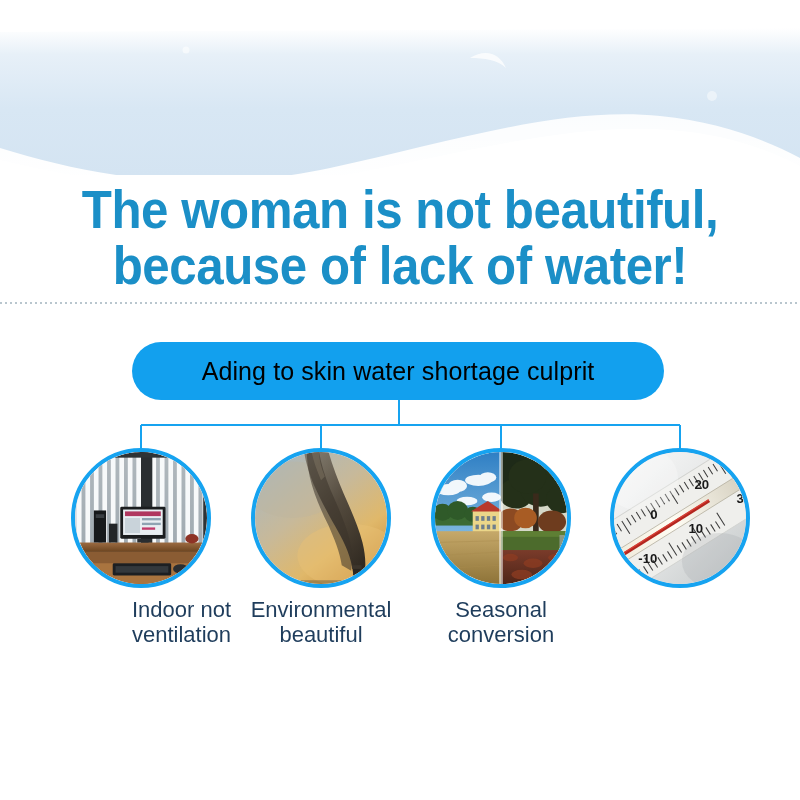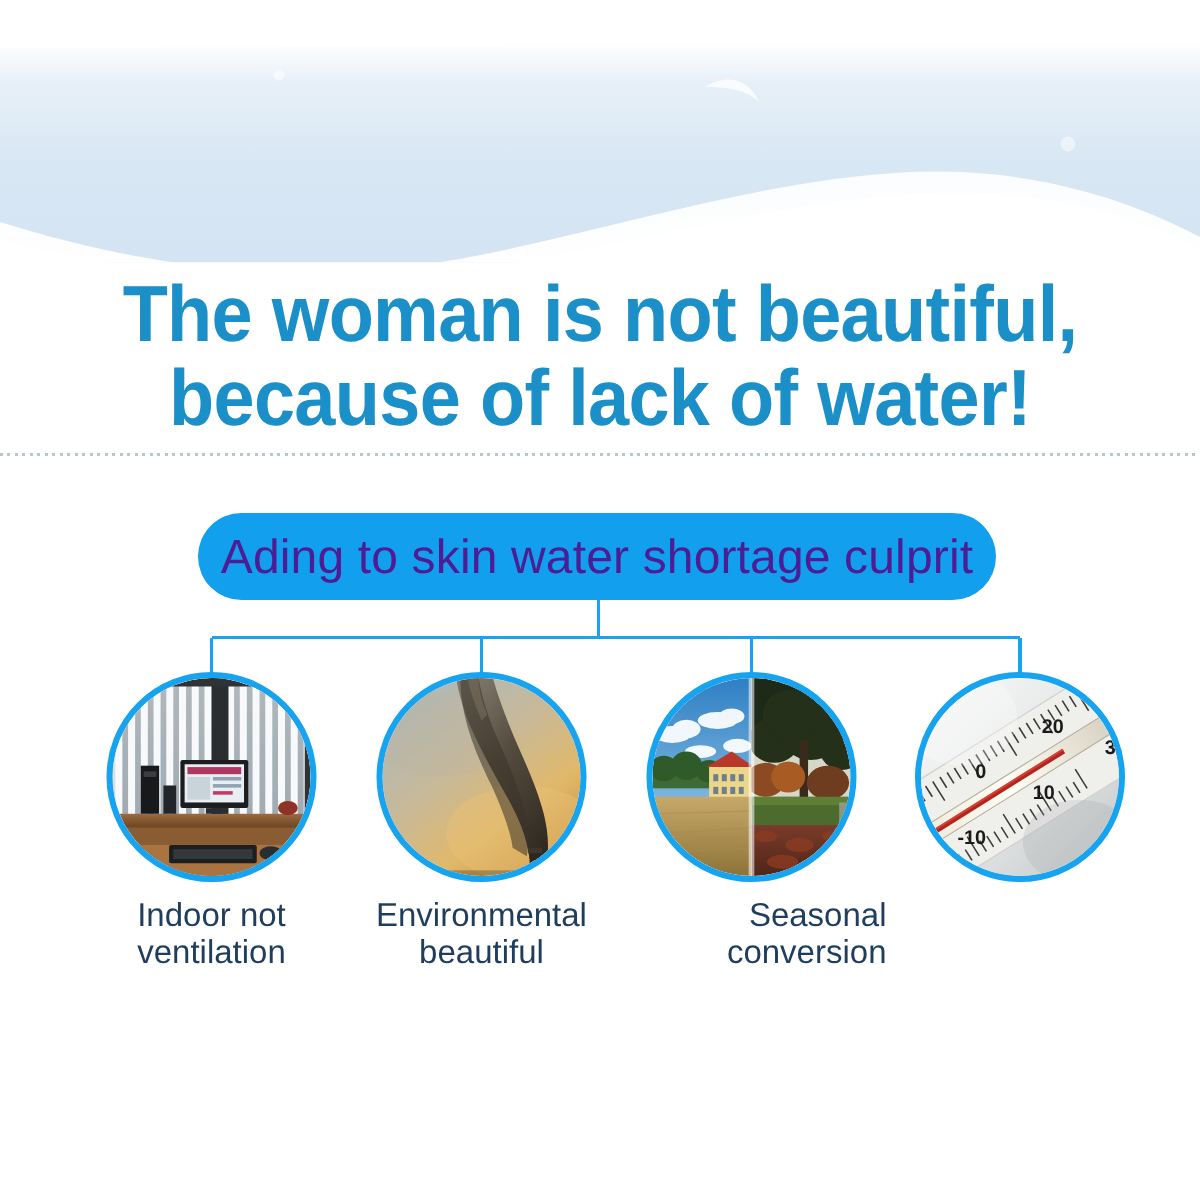--- a/index.html
+++ b/index.html
@@ -73,22 +73,22 @@
     width: 532px;
     height: 58px;
     background: #12A0EE;
     border-radius: 29px;
     box-sizing: border-box;
     display: flex;
     align-items: center;
     justify-content: center;
   }
   .pill-label {
-    color: #4c1d95;
-    font-size: 32px;
+    color: #000000;
+    font-size: 25px;
     font-family: "Liberation Sans", sans-serif;
     letter-spacing: 0.1px;
     white-space: nowrap;
   }
 
   
   .connectors {
     position: absolute;
     left: 0;
     top: 395px;
@@ -104,23 +104,23 @@
     top: 448px;
     width: 800px;
     height: 230px;
   }
   .item {
     position: absolute;
     top: 0;
     width: 180px;
     text-align: center;
   }
-  .item-1 { left: 51px; }
+  .item-1 { left: 51px; text-align: right; }
   .item-2 { left: 231px; }
-  .item-3 { left: 411px; text-align: right; }
+  .item-3 { left: 411px; }
   .item-4 { left: 590px; }
 
   .circle {
     position: relative;
     width: 140px;
     height: 140px;
     margin: 0 auto;
     border-radius: 50%;
     border: 4px solid #16A3F0;
     box-sizing: border-box;

